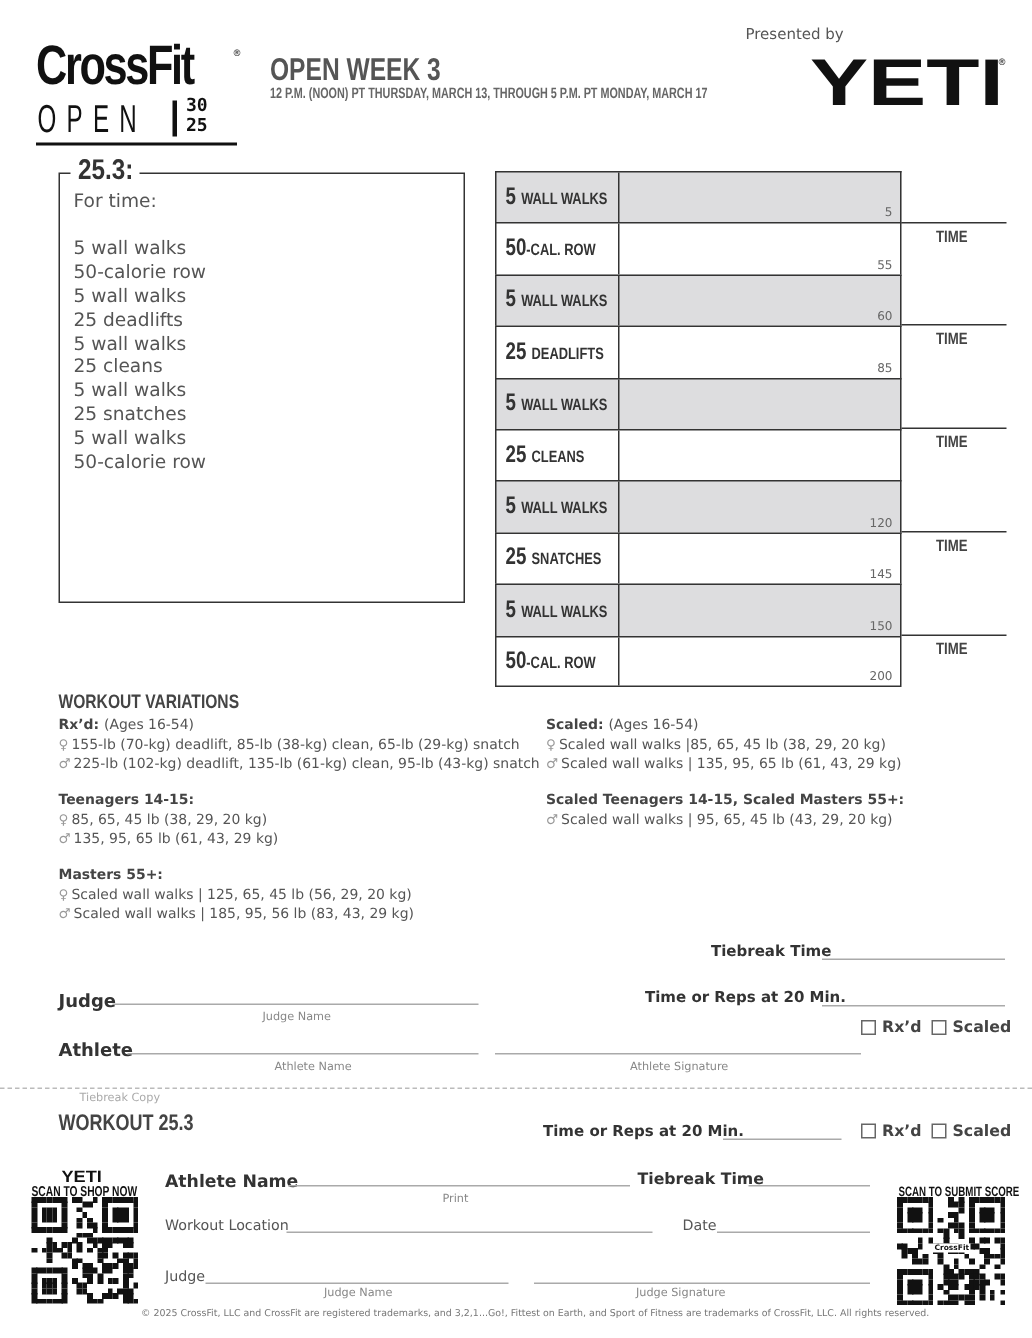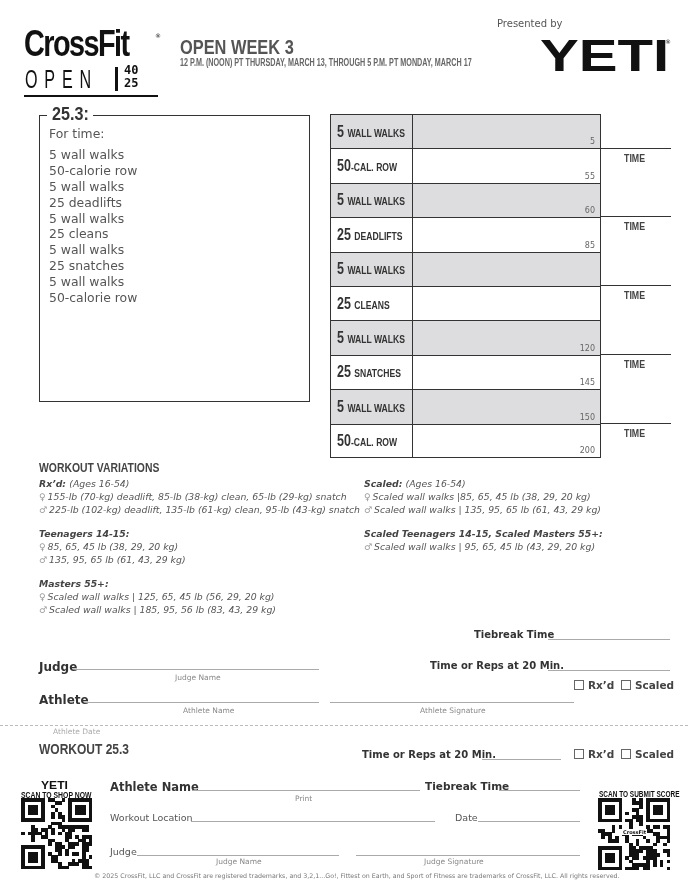--- a/index.html
+++ b/index.html
@@ -21,21 +21,21 @@
 
   #presented-by { left: 497px; top: 18px; font-size: 10px; color: #555; }
   #yeti-logo { left: 540px; top: 34px; font-size: 44px; font-family: "Liberation Sans", sans-serif; font-weight: 900; color: #111; transform: scaleX(1.32); transform-origin: left top; letter-spacing: 0px; line-height: 44px; white-space: nowrap; }
   #yeti-reg { left: 665px; top: 38px; font-size: 6px; color: #111; }
 
   
   #workout-box { left: 39px; top: 115px; width: 271px; height: 287px; border: 1.5px solid #333; }
   #workout-label-bg { left: 47px; top: 104px; width: 46px; height: 20px; background: #fff; }
   #workout-label { left: 52px; top: 103px; font-size: 19px; color: #333; transform: scaleX(0.85); line-height: 22px; }
   #workout-body { left: 49px; top: 126px; width: 260px; font-size: 12.4px; color: #555; line-height: 15.9px; }
-  #workout-body .for-time { margin-bottom: 5px; }
+  #workout-body .for-time { margin-bottom: 15px; }
   #workout-body .time-cap { margin-top: 4px; margin-bottom: 3px; font-weight: 600; color: #444; }
   #workout-body .loads { font-style: italic; line-height: 15.6px; color: #555; }
   #workout-body .loads .ln { padding-left: 12px; text-indent: -12px; }
   .sym { font-style: normal; color: #888; font-size: 11px; }
 
   
   #score-table { left: 330px; top: 114px; width: 271px; }
   .srow { position: relative; height: 34.4px; border: 1.5px solid #333; border-bottom: none; display: flex; }
   .srow:last-child { border-bottom: 1.5px solid #333; }
   .srow.gray { background: #dddddf; }
@@ -44,21 +44,21 @@
   .srow .lbl .num { font-size: 16px; }
   .srow .lbl .txt { font-size: 11px; }
   .srow .cell { flex: 1; position: relative; }
   .srow .cell .cum { position: absolute; right: 5px; bottom: 2px; font-size: 8px; color: #666; }
 
   .time-block { left: 601px; width: 70px; height: 69px; border-top: 1.5px solid #333; }
   .time-block .tl { position: absolute; left: 23px; top: 3px; font-family: "Liberation Sans", sans-serif; font-weight: bold; font-size: 11px; color: #444; transform: scaleX(0.8); transform-origin: left top; }
 
   
   #var-title { left: 39px; top: 460px; font-size: 13px; color: #444; transform: scaleX(0.8); line-height: 15px; }
-  .var-block { font-size: 9.3px; color: #555; line-height: 12.4px; font-style: italic; }
+  .var-block { font-size: 9.3px; color: #555; line-height: 12.4px; }
   .var-block .hd { color: #444; font-weight: bold; margin-bottom: 1px; }
   .var-block .hd .sub { font-weight: normal; color: #555; }
   .var-block .ln .s { color: #999; font-size: 9px; margin-right: 2px; }
 
   
   .label-bold { font-weight: bold; color: #333; white-space: nowrap; }
   .uline { height: 1px; background: #aaa; }
   .hint { font-size: 7.5px; color: #888; white-space: nowrap; }
   .checkbox { width: 10px; height: 10px; border: 1px solid #666; background: #fff; display: inline-block; }
   .cb-label { font-size: 10.5px; font-weight: bold; color: #444; }
@@ -72,21 +72,21 @@
   #copyright { left: 94px; top: 872px; font-size: 6.3px; color: #777; white-space: nowrap; }
 </style>
 </head>
 <body>
 
 <div class="abs cond" id="logo-crossfit">CrossFit</div>
 <div class="abs" id="logo-reg">®</div>
 <div class="abs" id="logo-open">OPEN</div>
 <div class="abs" id="logo-sep"></div>
 <div class="abs" id="logo-year">
-  <div>40</div>
+  <div>30</div>
   <div>25</div>
 </div>
 <div class="abs" id="logo-underline"></div>
 
 <div class="abs cond" id="week-title">OPEN WEEK 3</div>
 <div class="abs cond" id="week-dates">12 P.M. (NOON) PT THURSDAY, MARCH 13, THROUGH 5 P.M. PT MONDAY, MARCH 17</div>
 
 <div class="abs" id="presented-by">Presented by</div>
 <div class="abs" id="yeti-logo">YETI</div>
 <div class="abs" id="yeti-reg">®</div>
@@ -250,21 +250,21 @@
 <div class="abs hint" style="left:175px; top:673px;">Judge Name</div>
 
 <div class="abs label-bold" style="left:39px; top:693px; font-size:12px;">Athlete</div>
 <div class="abs uline" style="left:85px; top:702px; width:234px;"></div>
 <div class="abs hint" style="left:183px; top:706px;">Athlete Name</div>
 
 <div class="abs uline" style="left:330px; top:702px; width:244px;"></div>
 <div class="abs hint" style="left:420px; top:706px;">Athlete Signature</div>
 
 <div class="abs" id="dash-line"></div>
-<div class="abs hint" style="left:53px; top:727px; color:#aaa;">Athlete Date</div>
+<div class="abs hint" style="left:53px; top:727px; color:#aaa;">Tiebreak Copy</div>
 
 <div class="abs cond" style="left:39px; top:740px; font-size:15px; color:#444; transform:scaleX(0.8);">WORKOUT 25.3</div>
 
 <div class="abs label-bold" style="left:362px; top:749px; font-size:10px;">Time or Reps at 20 Min.</div>
 <div class="abs uline" style="left:482px; top:759px; width:79px;"></div>
 <div class="abs checkbox" style="left:574px; top:749px;"></div>
 <div class="abs cb-label" style="left:588px; top:748px;">Rx’d</div>
 <div class="abs checkbox" style="left:621px; top:749px;"></div>
 <div class="abs cb-label" style="left:635px; top:748px;">Scaled</div>
 

